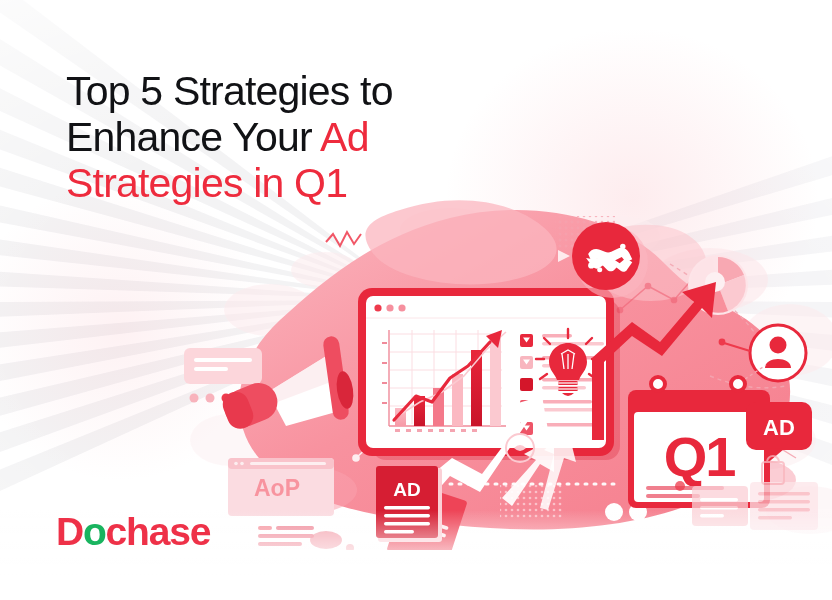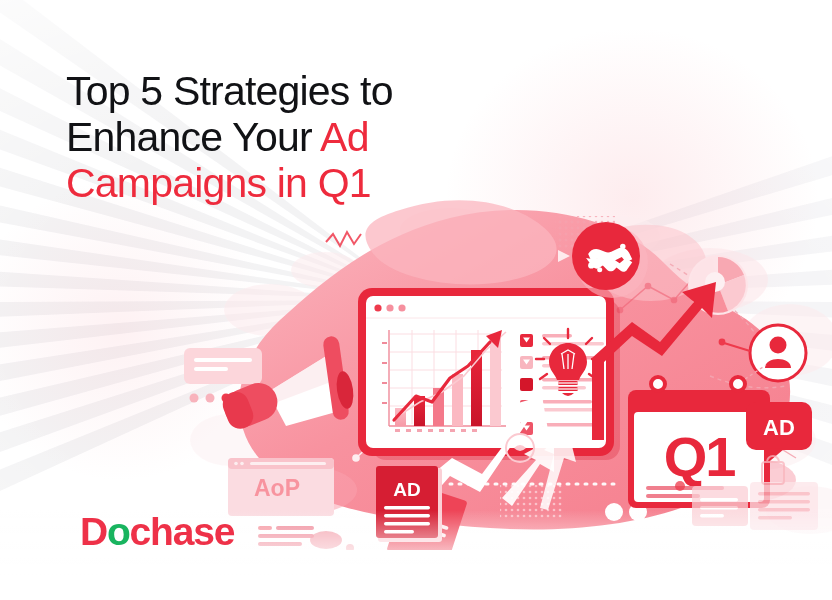--- a/index.html
+++ b/index.html
@@ -38,21 +38,21 @@
   
   .headline{
     position:absolute;left:66px;top:42px;z-index:8;
     font-size:41px;line-height:1.12;font-weight:normal;letter-spacing:-0.8px;
     color:#111215;max-width:470px;
   }
   .hl-accent{color:#ee2b3d;}
 
   
   .logo{
-    position:absolute;left:80px;top:512px;z-index:8;
+    position:absolute;left:56px;top:512px;z-index:8;
     font-size:39px;font-weight:bold;letter-spacing:-1.2px;color:#ee3148;
     line-height:1;
   }
   .logo .g{color:#19b45f;}
 
   
   .illus{position:absolute;left:150px;top:190px;width:690px;height:360px;z-index:4;}
   .illus svg{display:block;}
 </style>
 </head>
@@ -475,20 +475,20 @@
       <circle cx="530" cy="296" r="5" fill="#ee3a4c"></circle>
     </g>
   </svg>
   </div>
 
   <div class="bg-bottom"></div>
 
   <h1 class="headline">
     <span>Top 5 Strategies to</span><br>
     <span>Enhance Your </span><span class="hl-accent">Ad</span><br>
-    <span class="hl-accent">Campaigns in Q1</span>
+    <span class="hl-accent">Strategies in Q1</span>
   </h1>
 
   <div class="logo">
     <span>D</span><span class="g">o</span><span>chase</span>
   </div>
 
 </div>
 
 </body></html>

